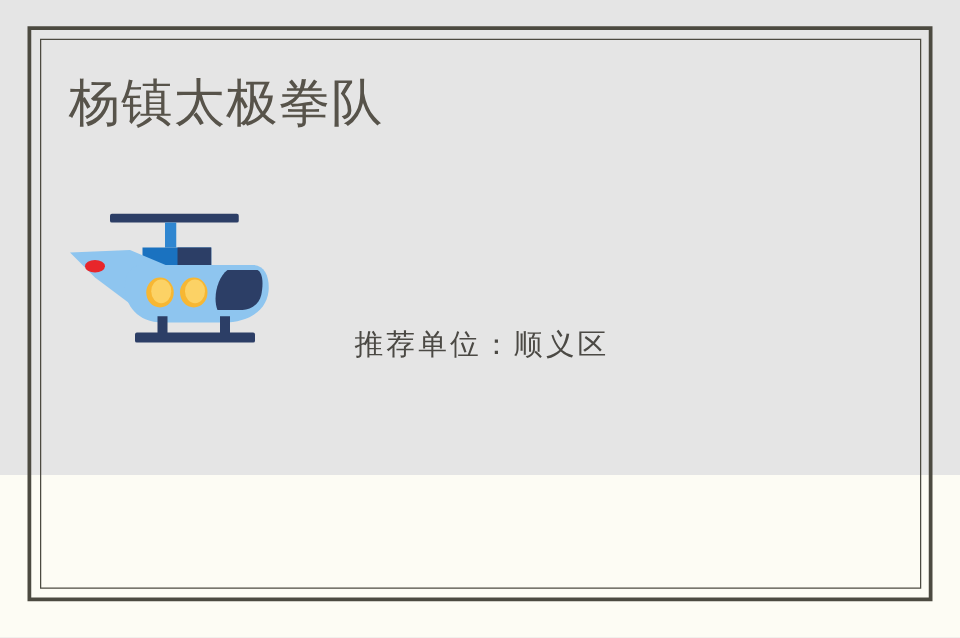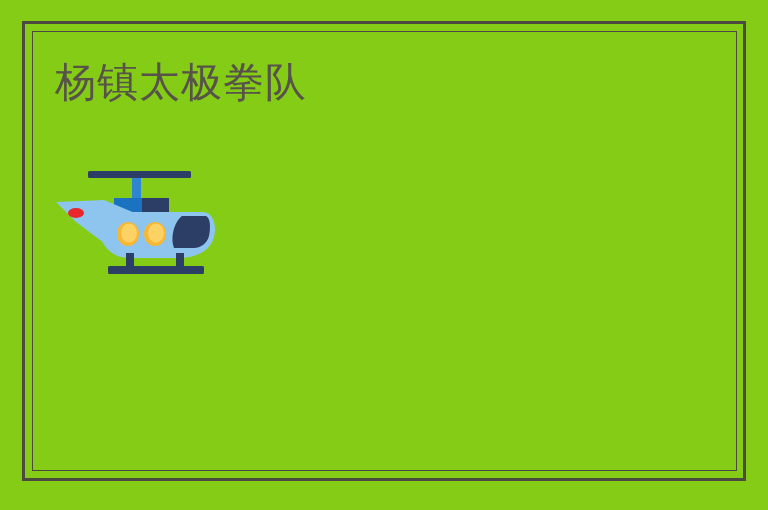--- a/index.html
+++ b/index.html
@@ -9,22 +9,22 @@
   body {
     width: 768px;
     height: 510px;
     background: #fdfcf4;
     font-family: "Liberation Sans", sans-serif;
     overflow: hidden;
   }
   #page {
     position: relative;
     width: 768px;
-    height: 510px;
-    background: #84cc16;
+    height: 380px;
+    background: #e5e5e5;
   }
   
   .frame-outer {
     position: absolute;
     left: 22px;
     top: 21px;
     width: 724px;
     height: 460px;
     border: 3px solid #4c4a40;
     box-sizing: border-box;
@@ -112,18 +112,19 @@
       <ellipse cx="24" cy="53" rx="8" ry="5" fill="#e8262b"></ellipse>
 
       <rect x="74" y="93" width="8" height="14" fill="#2c3e66"></rect>
       <rect x="124" y="93" width="8" height="14" fill="#2c3e66"></rect>
 
       <rect x="56" y="106" width="96" height="8" rx="1.5" fill="#2c3e66"></rect>
     </svg>
   </div>
 
   <div class="info-block">
+    <div class="info-line indent-1">　推荐单位：顺义区</div>
     
     
     
   </div>
 
 </div>
 
 </body></html>

